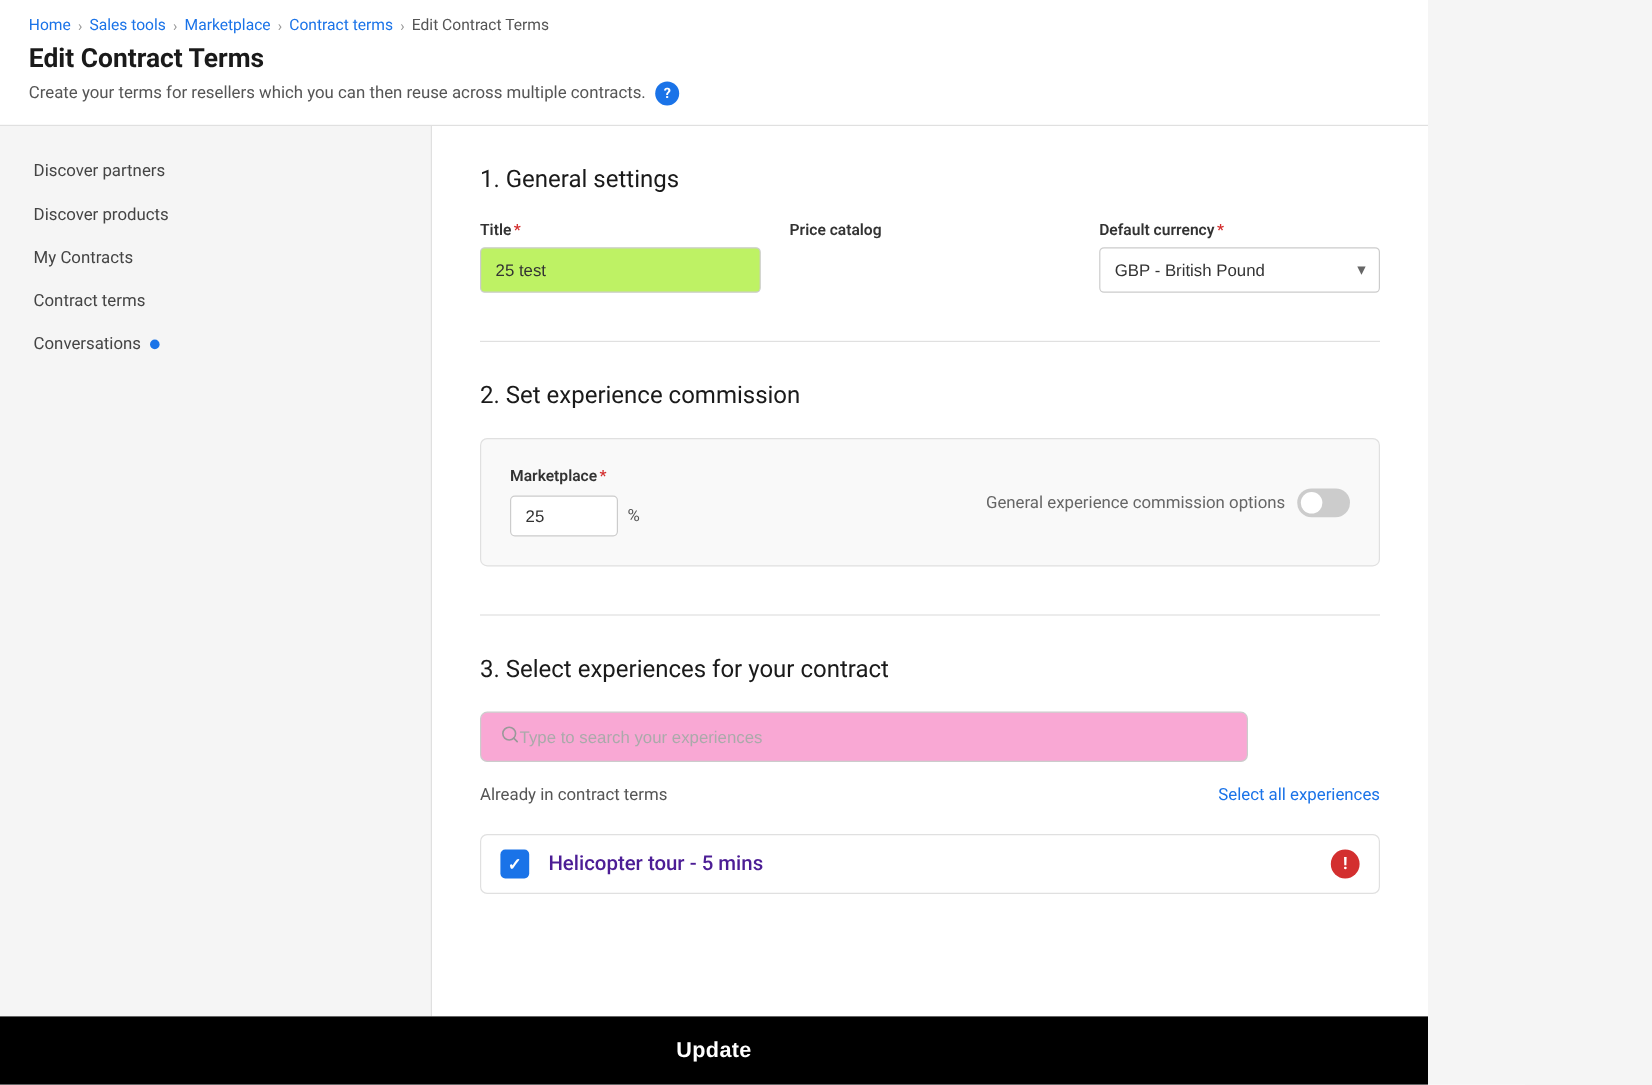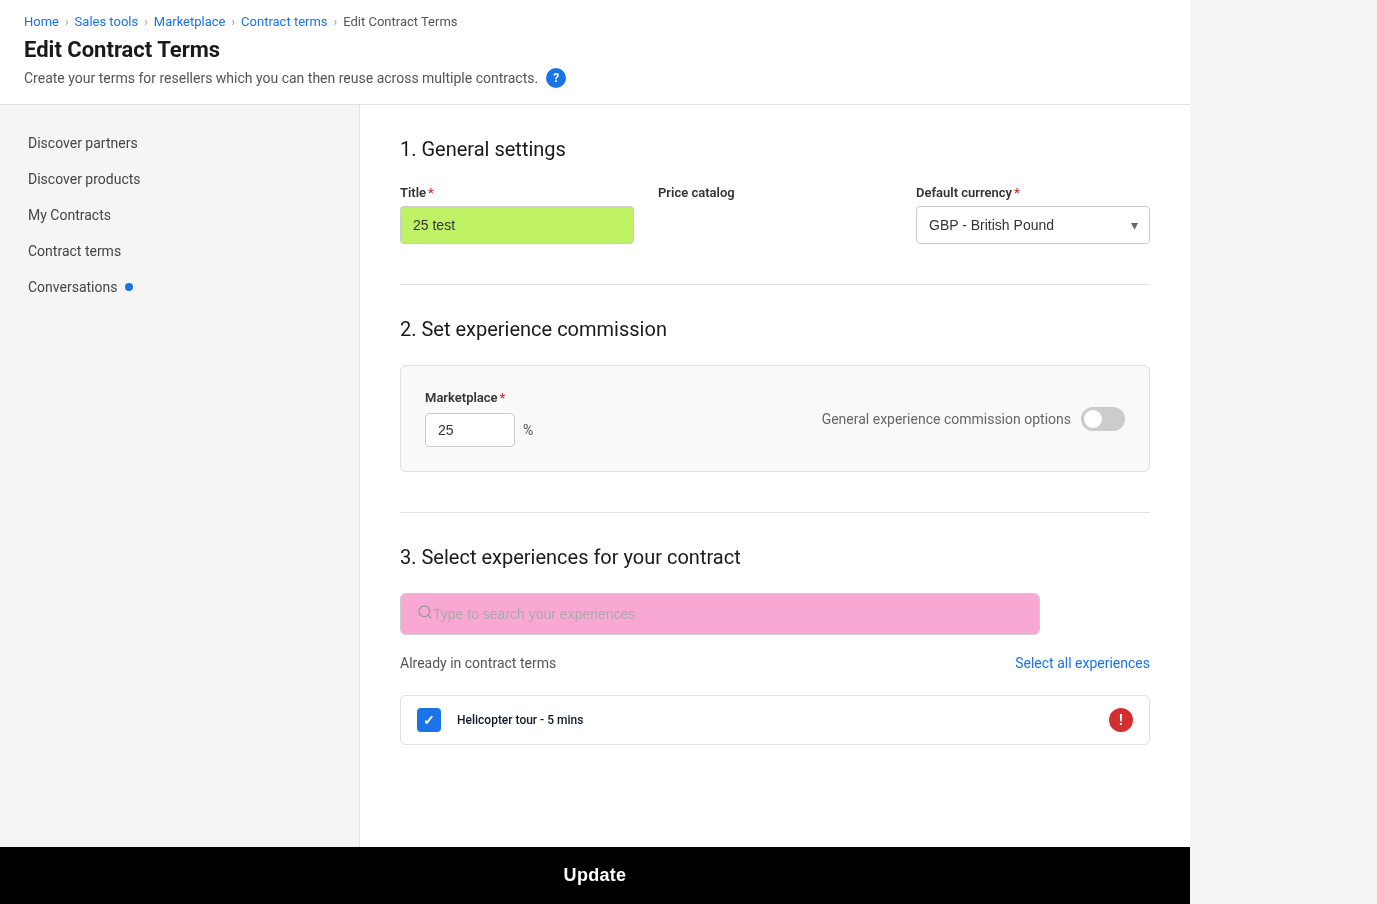--- a/index.html
+++ b/index.html
@@ -80,21 +80,21 @@
     .search-input::placeholder { color: #aaa; }
 
     .already-row { display: flex; justify-content: space-between; align-items: center; margin-bottom: 24px; }
     .already-label { font-size: 14px; color: #555; }
     .select-all-link { font-size: 14px; color: #1a73e8; cursor: pointer; text-decoration: none; }
 
     
     .experience-item { display: flex; align-items: center; gap: 16px; border: 1px solid #e0e0e0; border-radius: 6px; padding: 12px 16px; background: #fff; margin-bottom: 8px; }
     .exp-checkbox { width: 24px; height: 24px; background: #1a73e8; border-radius: 4px; display: flex; align-items: center; justify-content: center; flex-shrink: 0; }
     .exp-checkbox-check { color: #fff; font-size: 14px; font-weight: 700; }
-    .exp-title { font-size: 12px; color: #0f172a; font-weight: 500; flex: 1; }
+    .exp-title { font-size: 17px; color: #4c1d95; font-weight: 500; flex: 1; }
     .exp-error { width: 24px; height: 24px; background: #d32f2f; border-radius: 50%; display: flex; align-items: center; justify-content: center; flex-shrink: 0; }
     .exp-error-icon { color: #fff; font-size: 14px; font-weight: 700; }
 
     
     .update-button-bar { position: sticky; bottom: 0; background: #1a73e8; padding: 0; display: flex; justify-content: center; }
     .update-btn { background: #000000; color: #fff; border: none; font-size: 18px; font-weight: 600; padding: 18px 0; cursor: pointer; width: 100%; letter-spacing: 0.3px; }
   </style>
 </head>
 <body>
 

